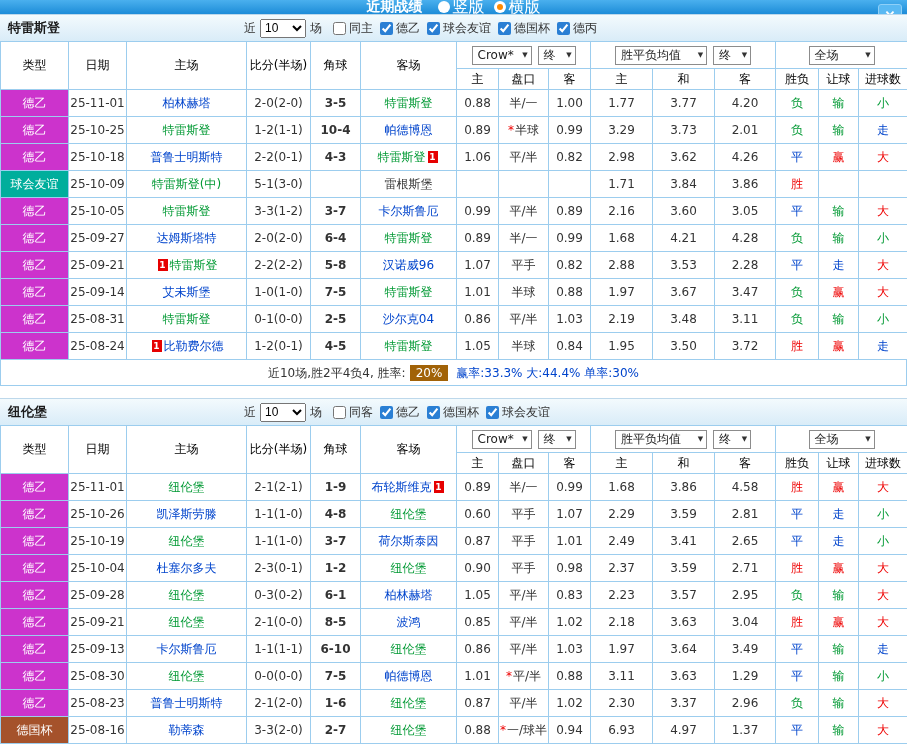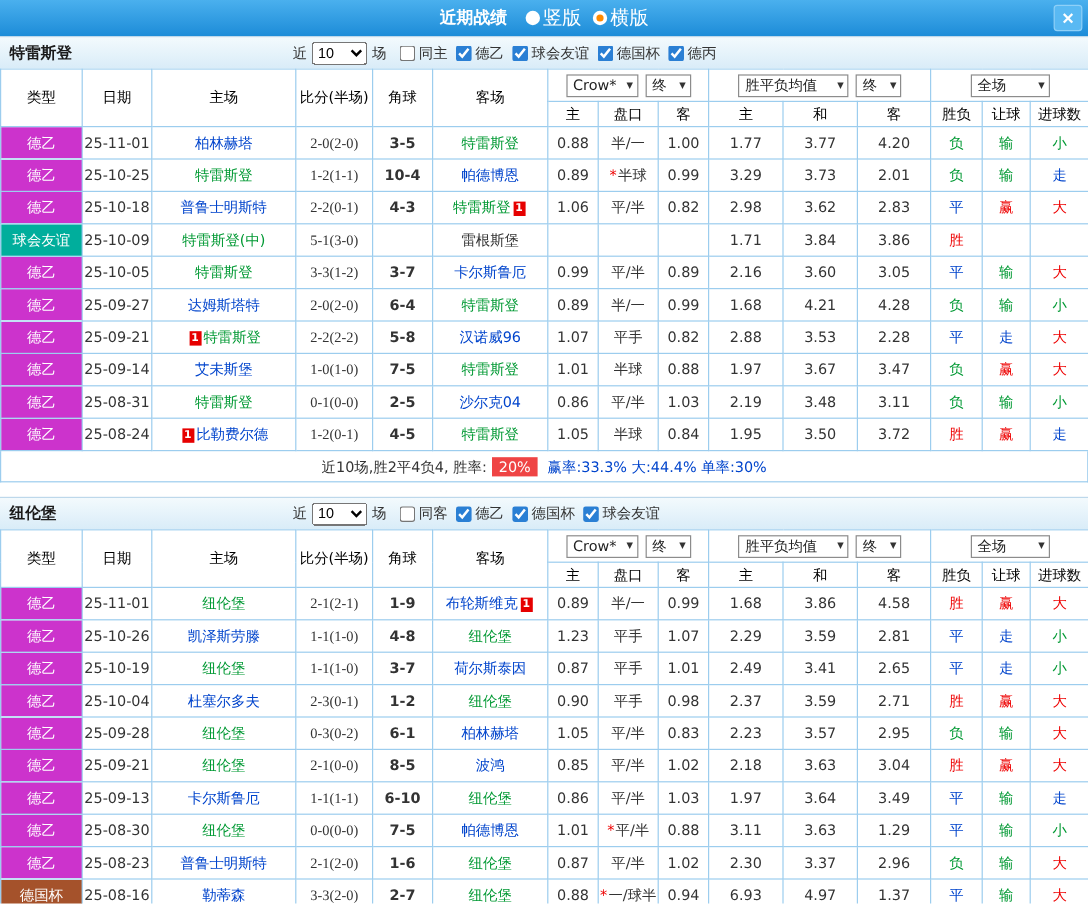--- a/index.html
+++ b/index.html
@@ -5,21 +5,21 @@
   * { box-sizing: border-box; }
   html,body { margin:0; padding:0; }
   body {
     width:907px; height:753px; overflow:hidden;
     background:#fff;
     font-family:"DejaVu Sans","Liberation Sans",sans-serif;
     font-size:12px;
   }
   
   .titlebar {
-    height:30px; position:relative;
+    height:14px; position:relative;
     background:linear-gradient(180deg,#4ab0ee 0%,#1d8cd8 100%);
     display:flex; align-items:center; justify-content:center;
   }
   .title { color:#fff; font-weight:bold; font-size:14px; margin-right:6px; }
   .radio { display:inline-flex; align-items:center; margin-left:9px; cursor:pointer; }
   .rdot { width:12px; height:12px; border-radius:50%; background:#fff; display:inline-block; position:relative; margin-right:3px; }
   .rdot.sel::after { content:''; position:absolute; left:3px; top:3px; width:6px; height:6px; border-radius:50%; background:#ff8a00; }
   .rlabel { color:#fff; font-size:16px; }
   .close {
     position:absolute; right:5px; top:4px; width:24px; height:22px;
@@ -53,40 +53,40 @@
     padding:0 3px 0 5px; margin:0 3px; vertical-align:middle; cursor:pointer;
   }
   .ddt { font-size:12px; color:#222; }
   .dda { font-size:7px; color:#333; margin-left:7px; }
   td.league span { color:#fff; }
   .date { color:#333; }
   .teamcell span { cursor:pointer; }
   .t-focus { color:#009933; }
   .t-opp { color:#0044cc; }
   .t-plain { color:#333; }
-  .score { color:#ee0000;font-family:Liberation Serif, serif; }
+  .score { color:#ee0000; }
   .corners { color:#0044cc;font-weight:bold; }
   .odds { color:#004499; }
   .hcap { color:#333; }
   .star { color:#ee0000; margin-right:1px; }
   .card {
     display:inline-block; background:#e60000; color:#fff;
     font-size:9px; font-weight:bold; min-width:10px; height:12px; line-height:12px;
     text-align:center; margin:0 2px; vertical-align:1px;
   }
   .res.c-red { color:#ee0000; }
   .res.c-blue { color:#0044cc; }
   .res.c-green { color:#009933; }
   
   .summary {
     height:26px; line-height:26px; text-align:center; font-size:12px;
     border:1px solid #9ccdee; border-top:0; color:#333;
   }
   .sm2 { color:#0044cc; margin-left:4px; }
-  .badge { display:inline-block; background:#ef4444; color:#fff; padding:2px 6px; line-height:1; margin:0 4px; }
+  .badge { display:inline-block; background:#a16207; color:#fff; padding:2px 6px; line-height:1; margin:0 4px; }
   .sec + .sec { margin-top:12px; }
 </style>
 </head>
 <body>
 
 <div class="app">
   <div class="titlebar">
     <span class="title">近期战绩</span>
     <span class="radio-group" id="radio-group"><span class="radio">
           <span class="rdot"></span>
@@ -226,21 +226,21 @@
               <td class="date">25-10-18</td>
               <td class="teamcell"><span class="t-opp">普鲁士明斯特</span></td>
               <td class="score">2-2(0-1)</td>
               <td class="corners">4-3</td>
               <td class="teamcell"><span class="t-focus">特雷斯登</span><span class="card">1</span></td>
               <td class="odds">1.06</td>
               <td class="hcap">平/半</td>
               <td class="odds">0.82</td>
               <td class="odds">2.98</td>
               <td class="odds">3.62</td>
-              <td class="odds">2.83</td>
+              <td class="odds">4.26</td>
               <td class="res c-blue">平</td>
               <td class="res c-red">赢</td>
               <td class="res c-red">大</td>
             </tr>
             <tr class="mrow">
               <td class="league" style="background: rgb(0, 174, 156);"><span>球会友谊</span></td>
               <td class="date">25-10-09</td>
               <td class="teamcell"><span class="t-focus">特雷斯登(中)</span></td>
               <td class="score">5-1(3-0)</td>
               <td class="corners"></td>
@@ -461,21 +461,21 @@
               <td class="res c-red">赢</td>
               <td class="res c-red">大</td>
             </tr>
             <tr class="mrow">
               <td class="league" style="background: rgb(204, 51, 204);"><span>德乙</span></td>
               <td class="date">25-10-26</td>
               <td class="teamcell"><span class="t-opp">凯泽斯劳滕</span></td>
               <td class="score">1-1(1-0)</td>
               <td class="corners">4-8</td>
               <td class="teamcell"><span class="t-focus">纽伦堡</span></td>
-              <td class="odds">1.23</td>
+              <td class="odds">0.60</td>
               <td class="hcap">平手</td>
               <td class="odds">1.07</td>
               <td class="odds">2.29</td>
               <td class="odds">3.59</td>
               <td class="odds">2.81</td>
               <td class="res c-blue">平</td>
               <td class="res c-blue">走</td>
               <td class="res c-green">小</td>
             </tr>
             <tr class="mrow">

